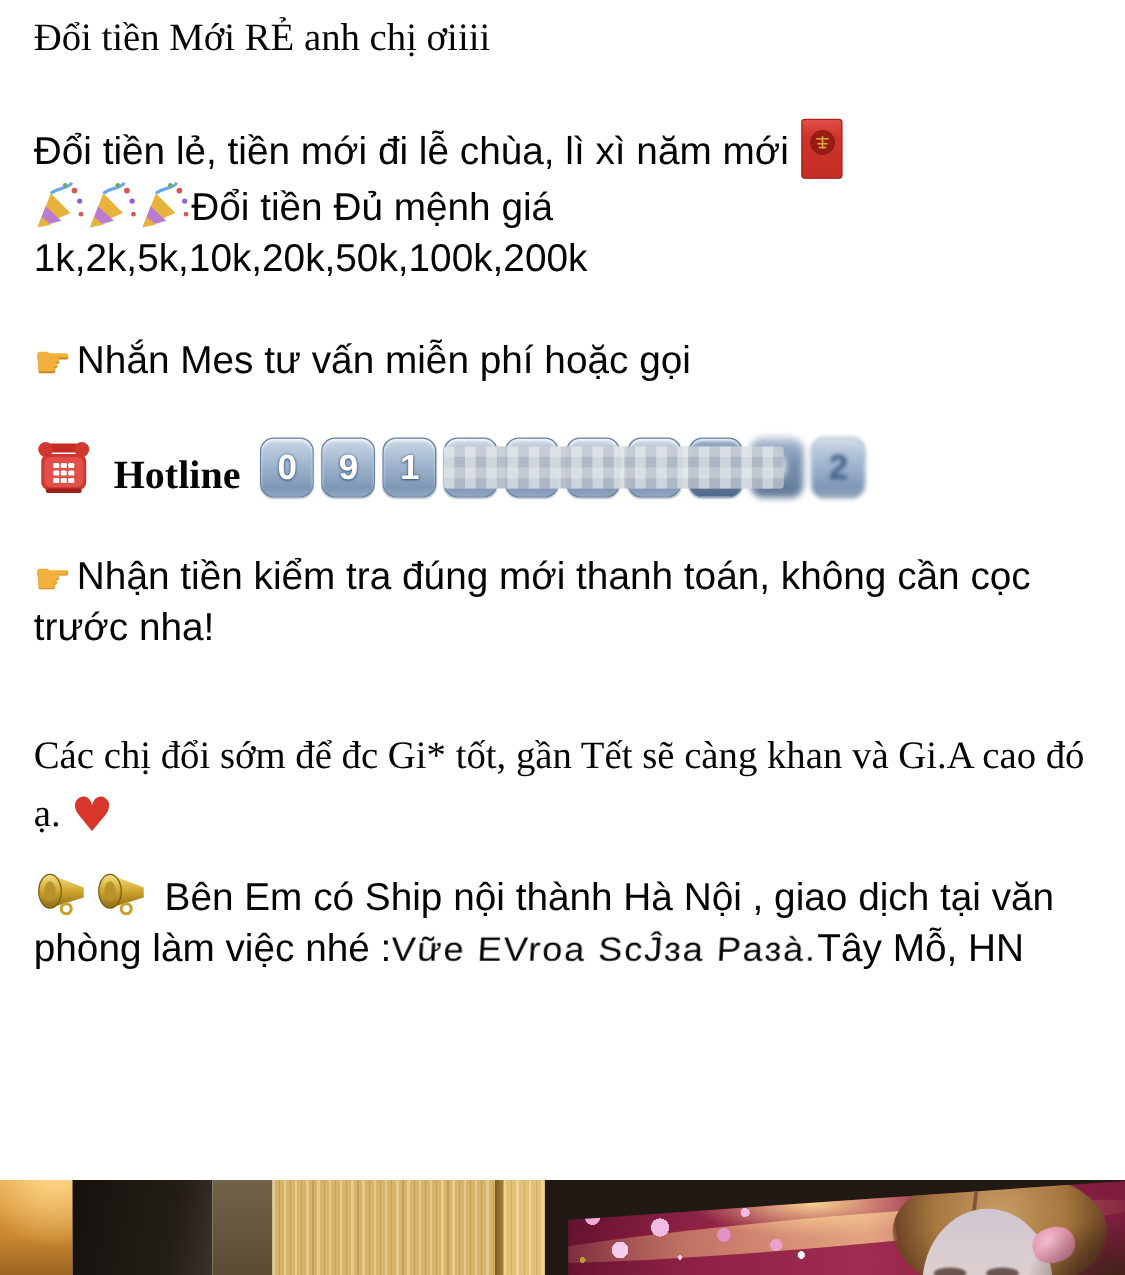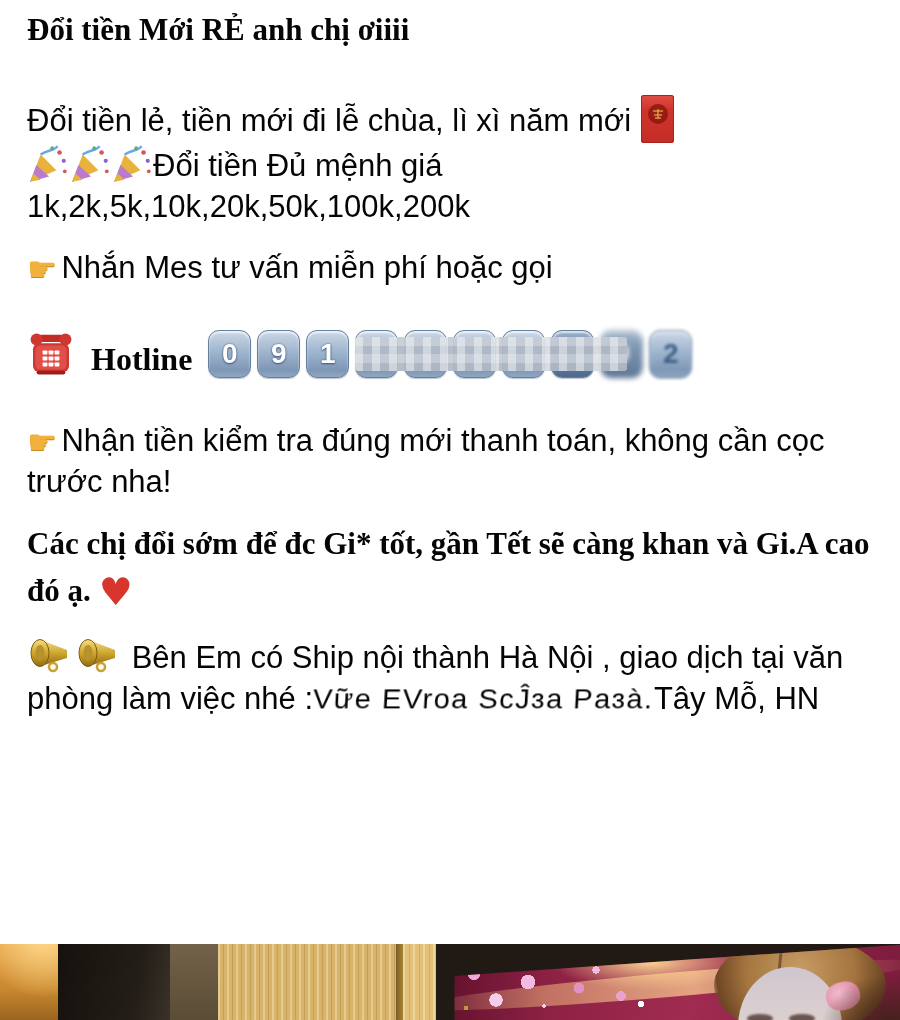--- a/index.html
+++ b/index.html
@@ -7,29 +7,29 @@
   .page {
     position:relative; width:900px; height:1020px;
     background:#ffffff; overflow:hidden;
     font-family:"Liberation Sans","DejaVu Sans",sans-serif;
     color:#050505;
   }
   .content { padding:6px 27px 0 27px; }
   p { font-size:31px; line-height:41px; font-weight:400; color:#050505; }
   .serif-bold {
     font-family:"Liberation Serif","DejaVu Serif",serif;
-    font-weight:700; font-size:31px; line-height:47px;
+    font-weight:400; font-size:31px; line-height:47px;
   }
   .mb-title { margin-bottom:42px; }
   .mb-fee { margin-bottom:42px; }
   .mb-lucky { }
-  .mb-denom { margin-bottom:20px; }
+  .mb-denom { margin-bottom:40px; }
   .mb-consult { margin-bottom:38px; }
   .mb-hotline { margin-bottom:42px; }
-  .mb-payment { margin-bottom:18px; }
+  .mb-payment { margin-bottom:58px; }
   .mb-urgency { margin-bottom:22px; }
 
   
   .ico { display:inline-block; vertical-align:-6px; }
   .finger-icon {
     font-family:"DejaVu Sans",sans-serif; color:#f2b13c;
     font-size:34px; line-height:1; vertical-align:-3px; margin-right:4px;
     text-shadow:0 1px 0 #c98a1e;
   }
   .heart-icon {

